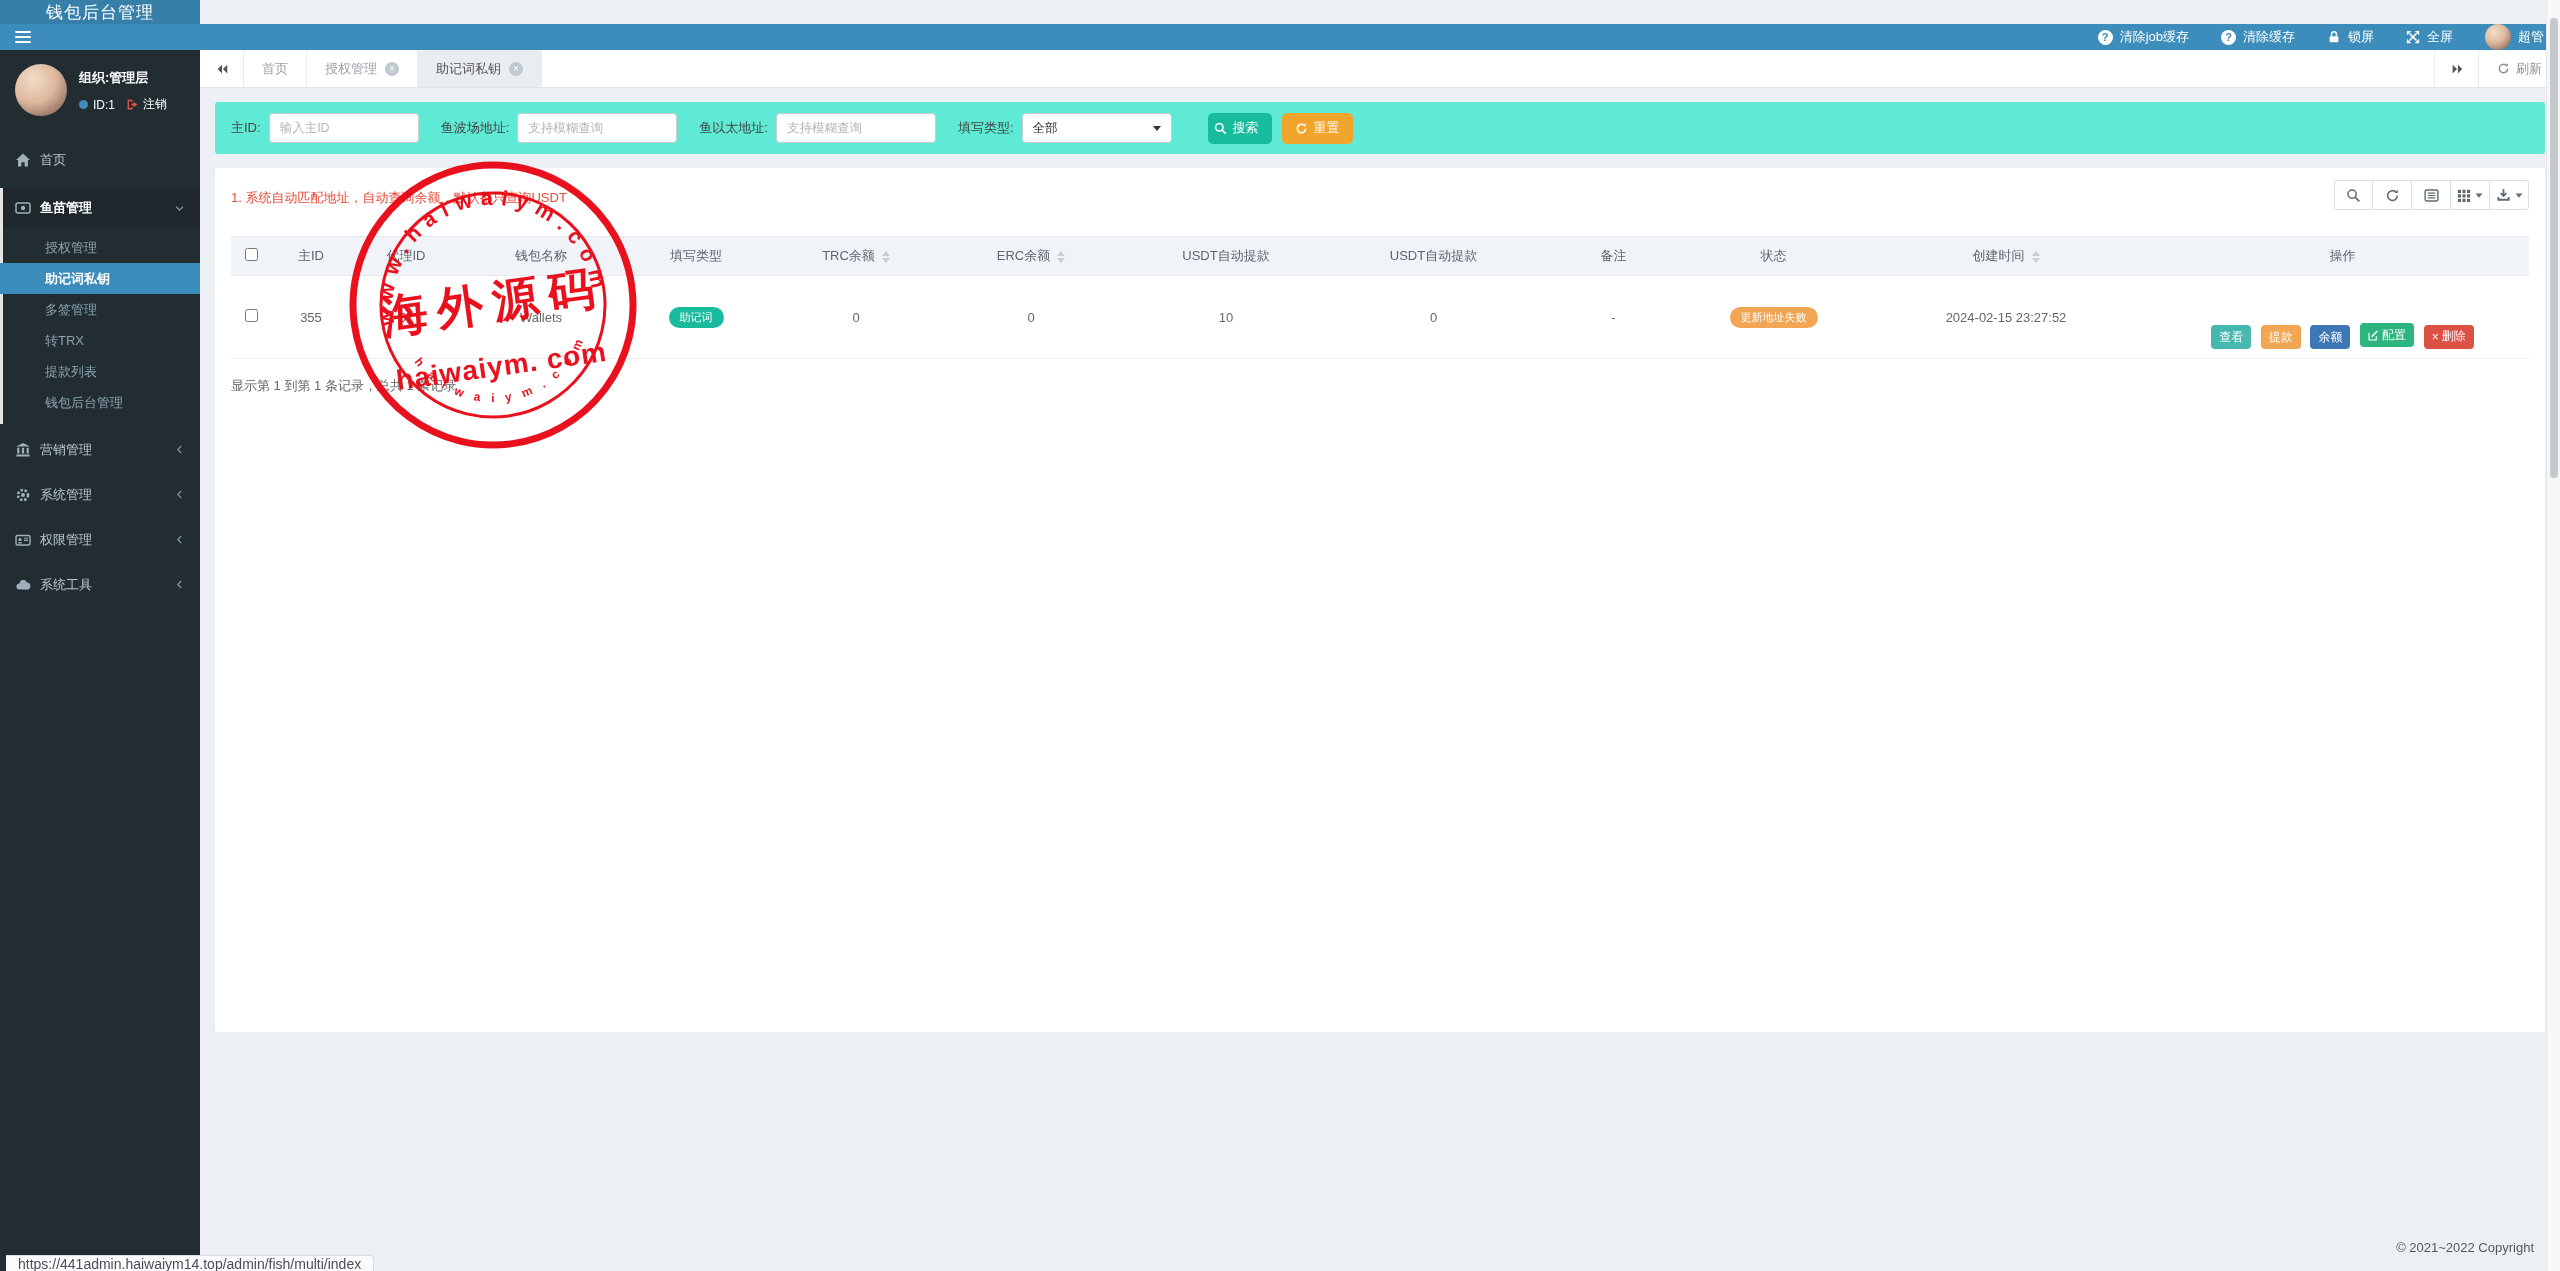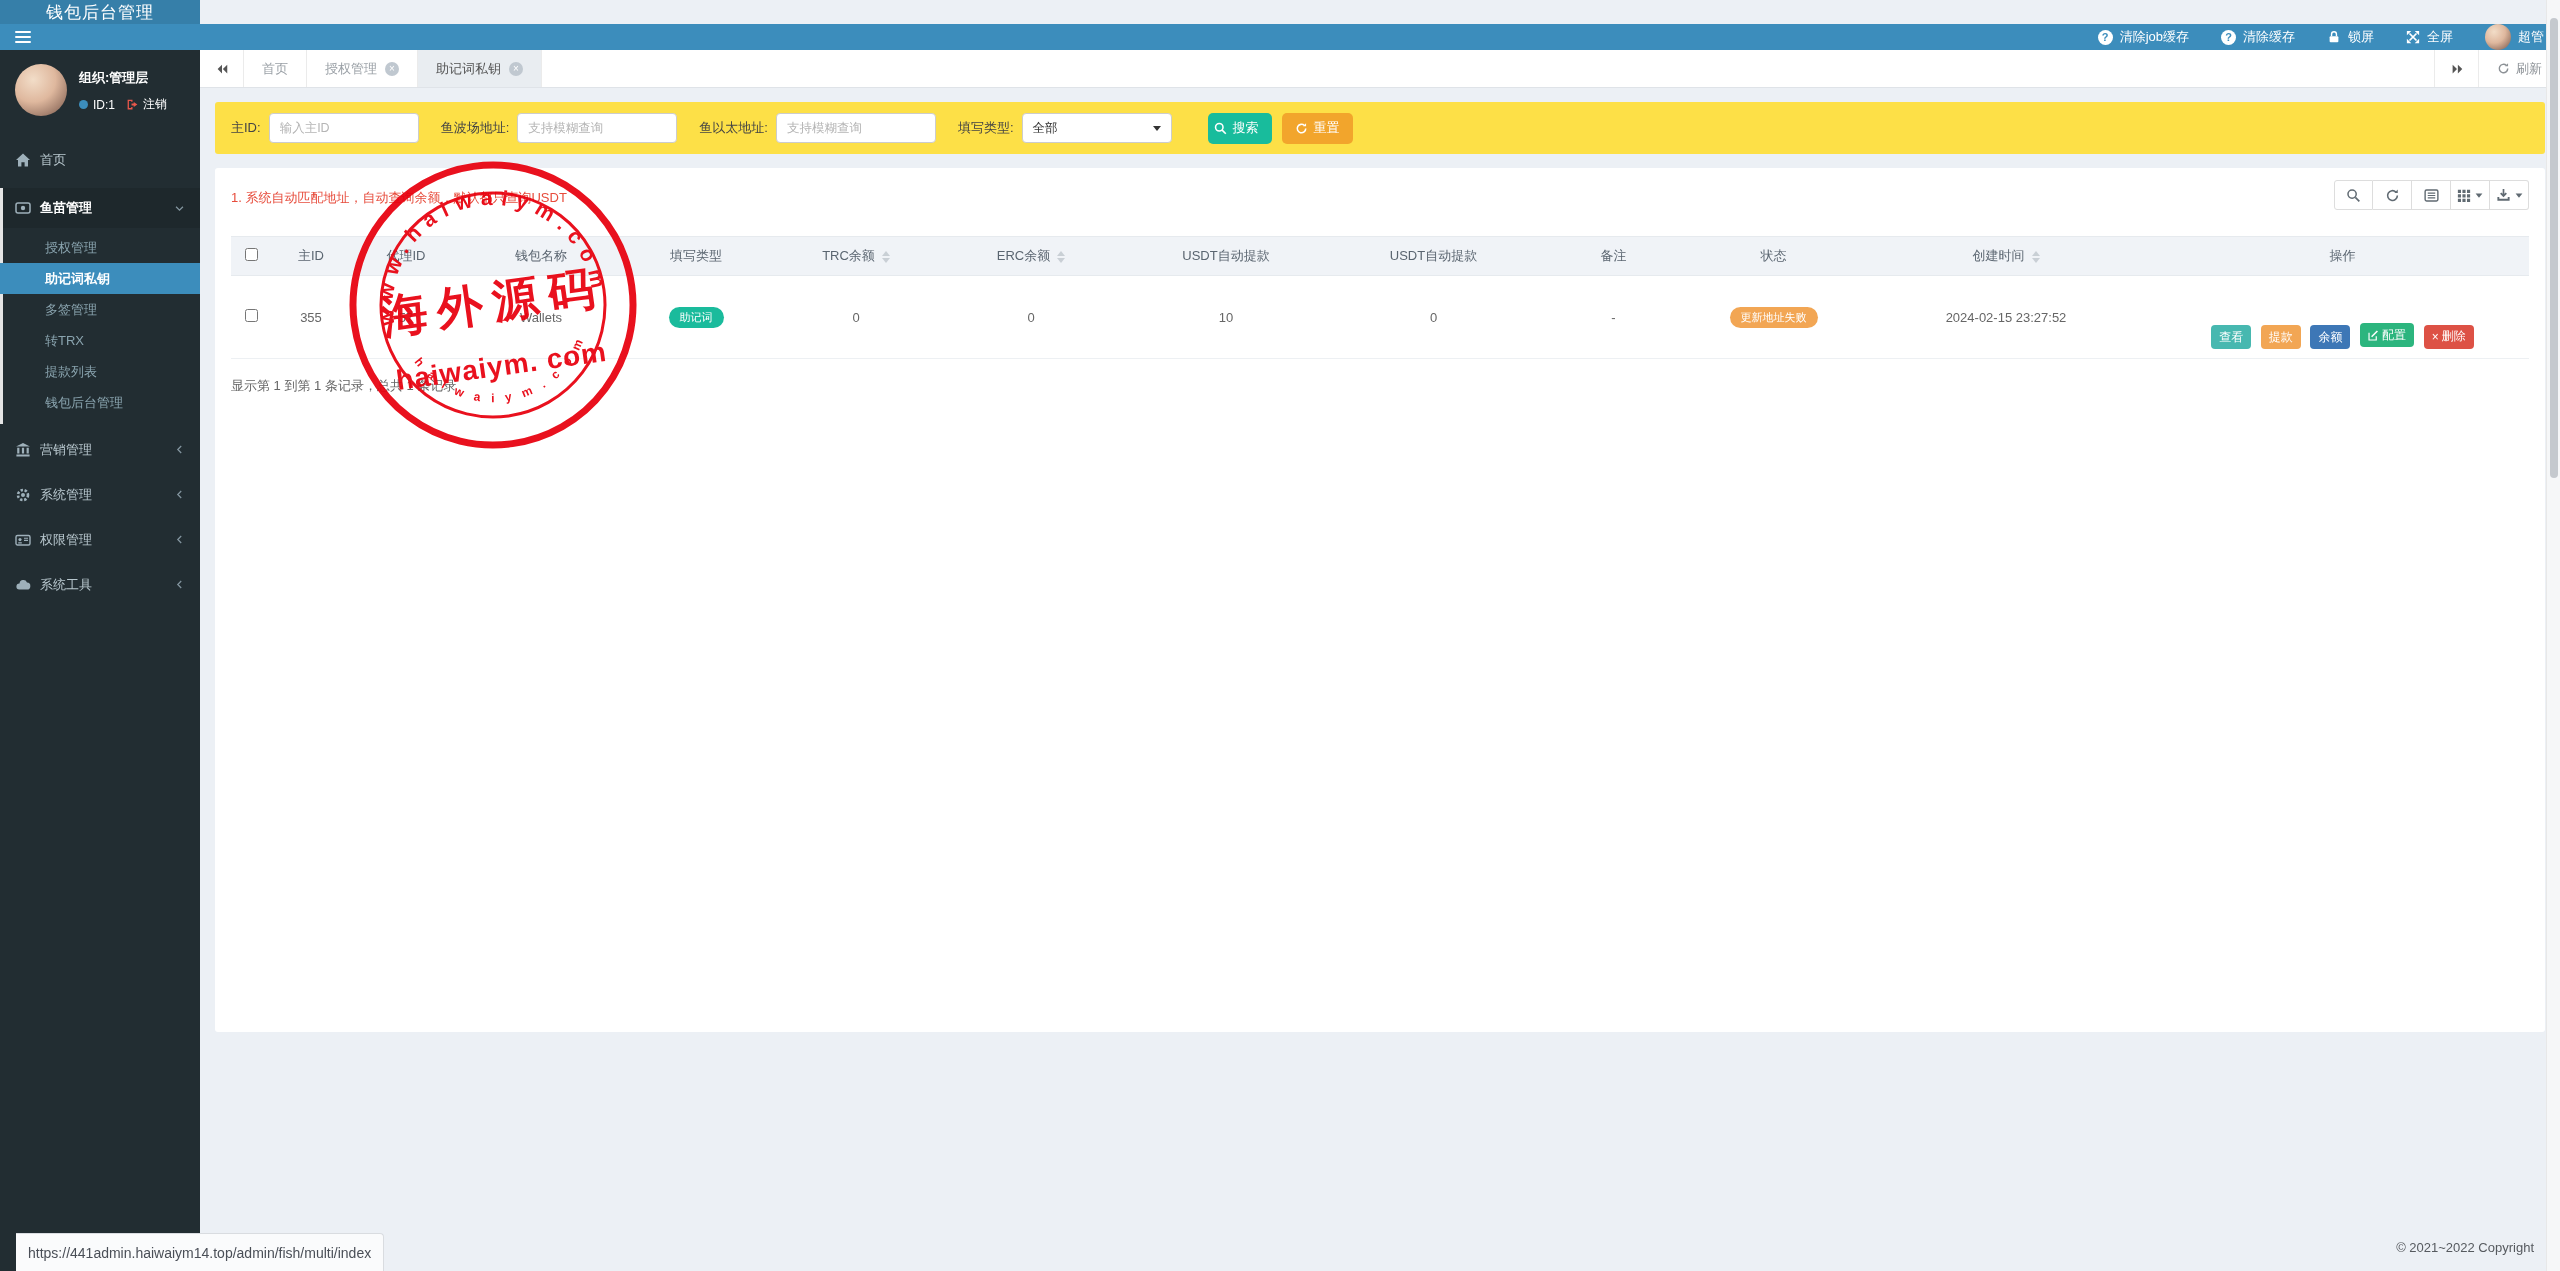--- a/index.html
+++ b/index.html
@@ -55,21 +55,21 @@
   .tab { display:flex; align-items:center; gap:8px; padding:0 18px; font-size:13px; color:#9aa0a6;
          border-right:1px solid #ebebeb; cursor:pointer; }
   .tab.active { background:#e9edf1; color:#555; }
   .tab-close { width:14px; height:14px; border-radius:50%; background:#c0c8d0; color:#fff; font-size:10px;
                line-height:14px; text-align:center; cursor:pointer; }
   .tab-refresh { display:flex; align-items:center; gap:6px; padding:0 18px; color:#8c9196; font-size:13px;
                  border-left:1px solid #ebebeb; cursor:pointer; }
 
   
   .content { position:absolute; left:200px; top:88px; width:2360px; height:1183px; padding:14px 15px; }
-  .filter-card { background:#fde047; border-radius:3px; padding:10px 16px; height:52px;
+  .filter-card { background:#5eead4; border-radius:3px; padding:10px 16px; height:52px;
                  display:flex; align-items:center; }
   .fgroup { display:flex; align-items:center; margin-right:22px; }
   .flabel { font-size:13px; color:#444; margin-right:8px; white-space:nowrap; }
   .finput { height:30px; border:1px solid #ccc; border-radius:4px; padding:0 10px; font-size:12.5px; color:#555;
             font-family:inherit; outline:none; }
   .finput::placeholder { color:#b5b5b5; }
   .w150 { width:150px; } .w160 { width:160px; }
   .fselect { width:150px; height:30px; border:1px solid #ccc; border-radius:4px; padding:0 10px; font-size:12.5px;
              color:#333; display:flex; align-items:center; justify-content:space-between; background:#fff; cursor:pointer; }
   .caret-down { width:0; height:0; border-left:4px solid transparent; border-right:4px solid transparent; border-top:5px solid #333; }
@@ -103,21 +103,21 @@
   .a-view { background:#47b8b0; } .a-withdraw { background:#f2a654; } .a-balance { background:#3d77b6;margin-top:40px; }
   .a-config { background:#2cb57e; } .a-delete { background:#dd5145; }
   .pagination-info { margin-top:18px; font-size:13px; color:#666; }
 
   
   .stamp { position:absolute; left:338px; top:150px; z-index:50; pointer-events:none; opacity:.93;
            transform:rotate(-8deg); }
 
   
   .copyright { position:absolute; right:26px; bottom:16px; font-size:13px; color:#565a5f; z-index:5; }
-  .statusbar { position:absolute; left:16px; bottom:0; height:38px; background:#fafbfc; border:1px solid #d9dce0;
+  .statusbar { position:absolute; left:6px; bottom:0; height:16px; background:#fafbfc; border:1px solid #d9dce0;
                border-left:none; border-bottom:none; border-radius:0 4px 0 0; display:flex; align-items:center;
                padding:4px 12px; font-size:14px; color:#4a4f57; z-index:60; }
 
   
   .vscroll { position:absolute; right:0; top:0; width:14px; height:1271px; background:#f6f7f8;
              border-left:1px solid #e8e8e8; z-index:70; }
   .vscroll .thumb { position:absolute; left:3px; top:18px; width:8px; height:460px; background:#c5c9ce; border-radius:4px; }
 </style>
 </head>
 <body>

